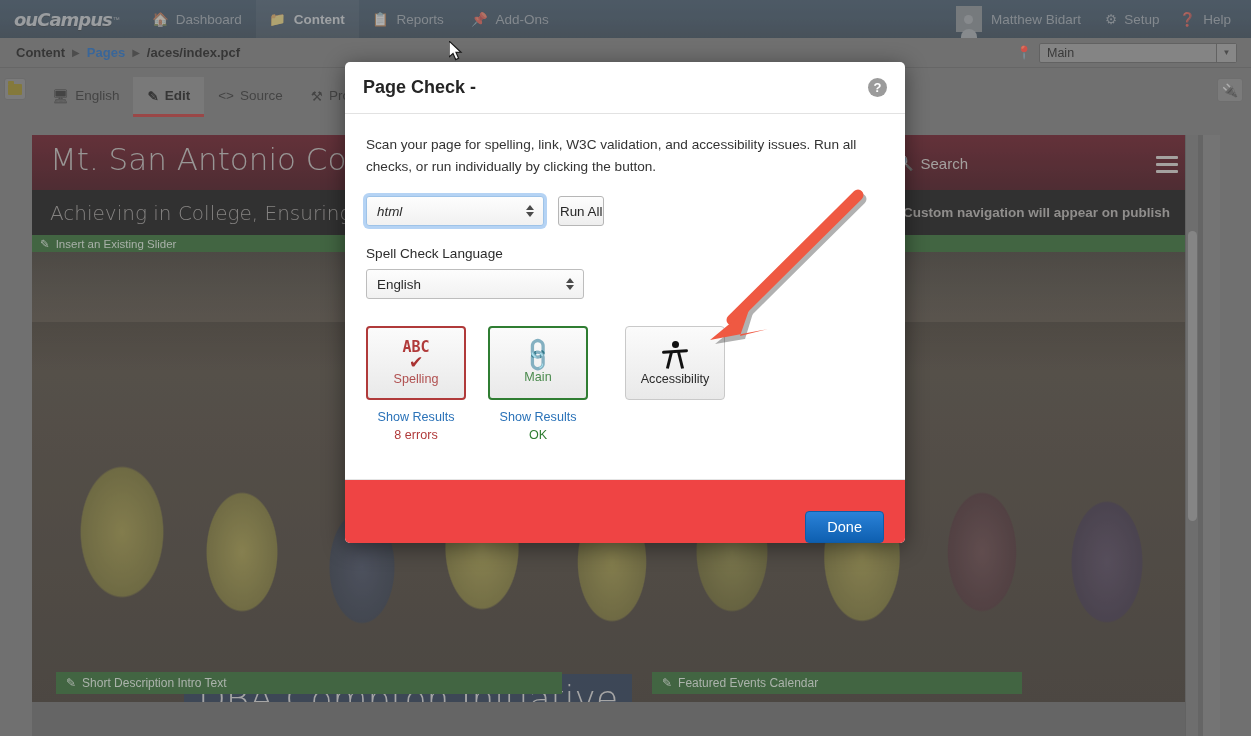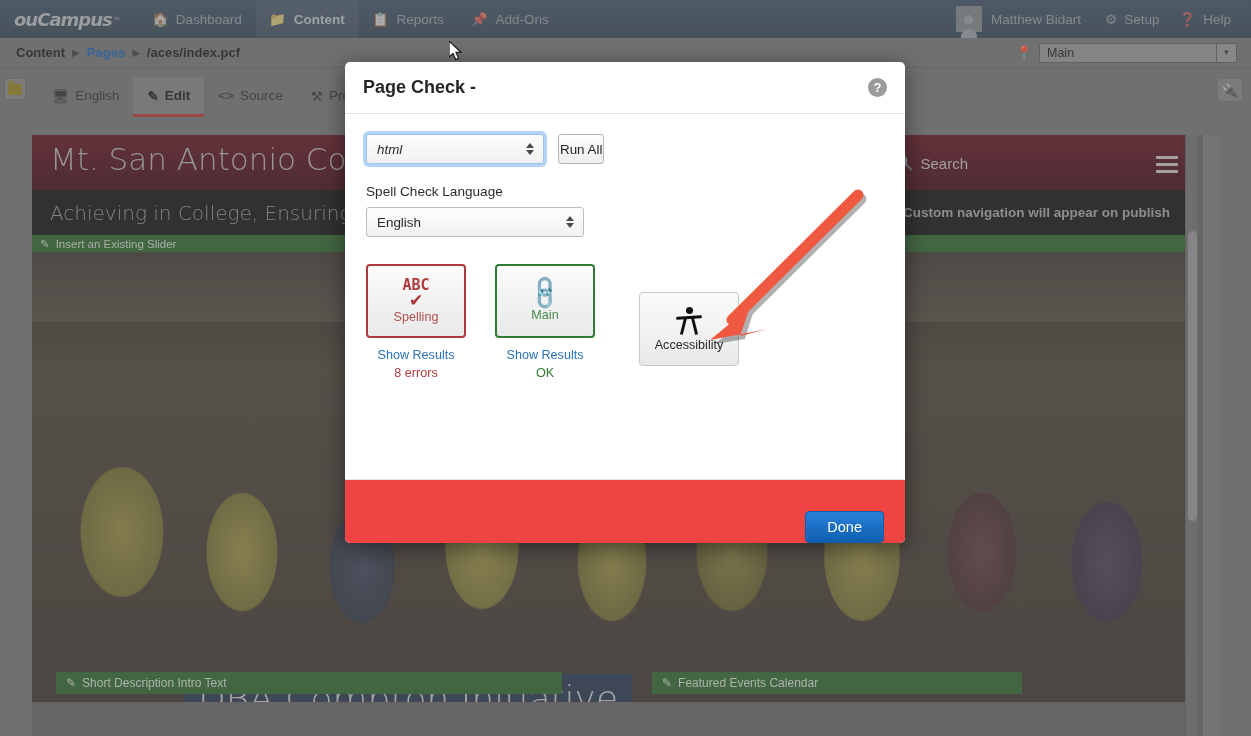--- a/index.html
+++ b/index.html
@@ -223,21 +223,21 @@
   }
   .sel .spin i { border-left:4px solid transparent; border-right:4px solid transparent; }
   .sel .spin .up { border-bottom:5px solid #4a4a4a; }
   .sel .spin .dn { border-top:5px solid #4a4a4a; }
   .btn-runall {
     height:30px; padding:0 1px; border-radius:3px;
     border:1px solid #b6b6b6; background:linear-gradient(180deg,#fdfdfd,#eeeeee);
     font-size:13.4px; color:#262626; cursor:pointer;
   }
   .lbl-lang { font-size:13.6px; color:#2c2c2c; margin-bottom:8px; }
-  .cards { display:flex; gap:29px; margin-top:27px;align-items:flex-end; }
+  .cards { display:flex; gap:22px; margin-top:27px; }
   .card-col { width:100px; display:flex; flex-direction:column; align-items:center; }
   .card {
     width:100px; height:74px; border-radius:4px;
     background:linear-gradient(180deg,#fbfbfb,#e9e9e9);
     display:flex; flex-direction:column; align-items:center; justify-content:center;
     cursor:pointer; gap:3px;
   }
   .card.err { border:2px solid #b03a3a; }
   .card.ok  { border:2px solid #2f7d32; }
   .card.plain { border:1px solid #c9c9c9;margin-left:30px; }
@@ -409,20 +409,21 @@
 
 <div id="dim"></div>
 
 <div id="modal">
   <div class="m-header">
     <span class="m-title">Page Check -</span>
     <span class="m-help">?</span>
   </div>
 
   <div class="m-body">
+    <p class="m-desc">Scan your page for spelling, link, W3C validation, and accessibility issues. Run all checks, or run individually by clicking the button.</p>
 
     <div class="row1">
       <div class="sel type focus">
         <span>html</span>
         <span class="spin">
             <i class="up"></i>
             <i class="dn"></i>
           </span>
       </div>
       <button class="btn-runall">Run All</button>

